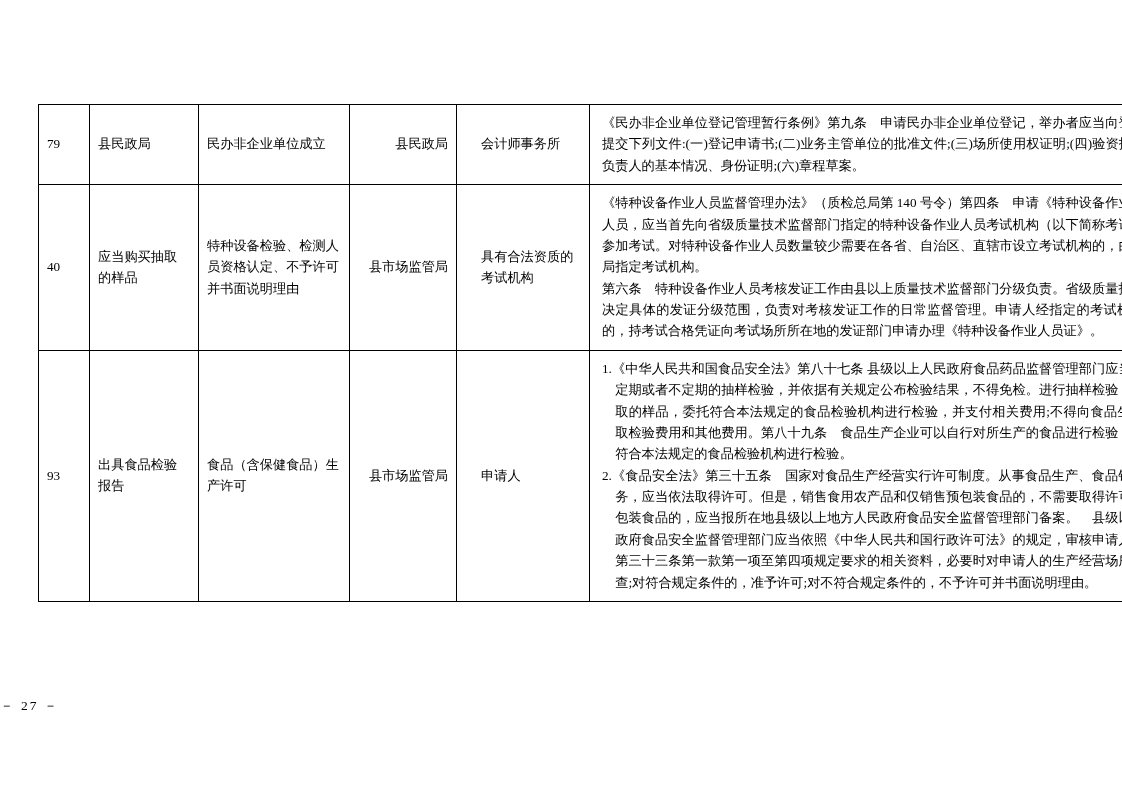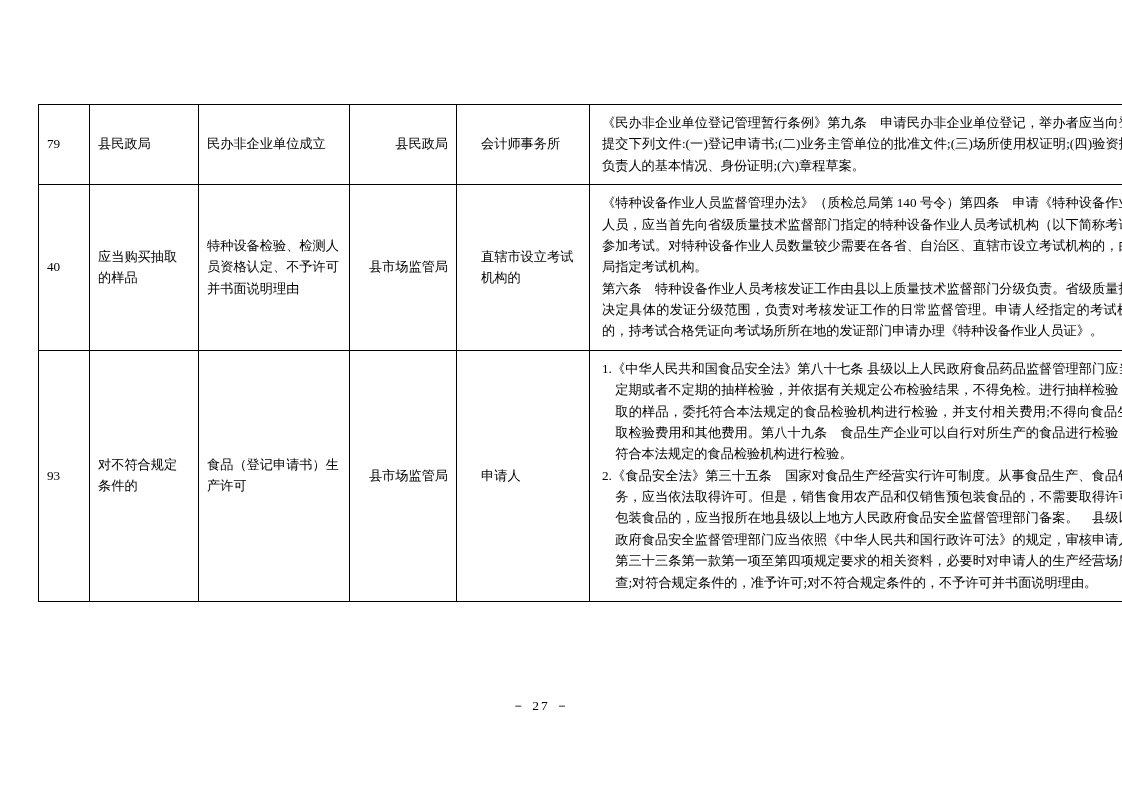--- a/index.html
+++ b/index.html
@@ -81,21 +81,21 @@
   }
   .indent1 {
     padding-left: 1.0em;
     text-indent: -1.0em;
   }
   .pagenum {
     position: absolute;
     left: 0;
     top: 697px;
     width: 1082px;
-    text-align: center;
+    text-align: left;
     font-size: 13.5px;
     letter-spacing: 2px;
     font-family: "Liberation Serif", "DejaVu Serif", serif;
   }
 </style>
 </head>
 <body>
 
 <div class="page">
 
@@ -109,30 +109,30 @@
         <td class="c-body">会计师事务所</td>
         <td class="c-text">
           <p class="para">《民办非企业单位登记管理暂行条例》第九条　申请民办非企业单位登记，举办者应当向登记管理机关提交下列文件:(一)登记申请书;(二)业务主管单位的批准文件;(三)场所使用权证明;(四)验资报告;(五)拟任负责人的基本情况、身份证明;(六)章程草案。</p>
         </td>
       </tr>
       <tr>
         <td class="c-num">40</td>
         <td class="c-item">应当购买抽取的样品</td>
         <td class="c-basis">特种设备检验、检测人员资格认定、不予许可并书面说明理由</td>
         <td class="c-dept">县市场监管局</td>
-        <td class="c-body">直辖市设立考试机构的</td>
+        <td class="c-body">具有合法资质的考试机构</td>
         <td class="c-text">
           <p class="para">《特种设备作业人员监督管理办法》（质检总局第 140 号令）第四条　申请《特种设备作业人员证》的人员，应当首先向省级质量技术监督部门指定的特种设备作业人员考试机构（以下简称考试机构）报名参加考试。对特种设备作业人员数量较少需要在各省、自治区、直辖市设立考试机构的，由国家质检总局指定考试机构。</p>
           <p class="para">第六条　特种设备作业人员考核发证工作由县以上质量技术监督部门分级负责。省级质量技术监督部门决定具体的发证分级范围，负责对考核发证工作的日常监督管理。申请人经指定的考试机构考试合格的，持考试合格凭证向考试场所所在地的发证部门申请办理《特种设备作业人员证》。</p>
         </td>
       </tr>
       <tr>
         <td class="c-num">93</td>
-        <td class="c-item">对不符合规定条件的</td>
-        <td class="c-basis">食品（登记申请书）生产许可</td>
+        <td class="c-item">出具食品检验报告</td>
+        <td class="c-basis">食品（含保健食品）生产许可</td>
         <td class="c-dept">县市场监管局</td>
         <td class="c-body">申请人</td>
         <td class="c-text">
           <p class="para indent1">1.《中华人民共和国食品安全法》第八十七条 县级以上人民政府食品药品监督管理部门应当对食品进行定期或者不定期的抽样检验，并依据有关规定公布检验结果，不得免检。进行抽样检验，应当购买抽取的样品，委托符合本法规定的食品检验机构进行检验，并支付相关费用;不得向食品生产经营者收取检验费用和其他费用。第八十九条　食品生产企业可以自行对所生产的食品进行检验，也可以委托符合本法规定的食品检验机构进行检验。</p>
           <p class="para indent1">2.《食品安全法》第三十五条　国家对食品生产经营实行许可制度。从事食品生产、食品销售、餐饮服务，应当依法取得许可。但是，销售食用农产品和仅销售预包装食品的，不需要取得许可。仅销售预包装食品的，应当报所在地县级以上地方人民政府食品安全监督管理部门备案。　县级以上地方人民政府食品安全监督管理部门应当依照《中华人民共和国行政许可法》的规定，审核申请人提交的本法第三十三条第一款第一项至第四项规定要求的相关资料，必要时对申请人的生产经营场所进行现场核查;对符合规定条件的，准予许可;对不符合规定条件的，不予许可并书面说明理由。</p>
         </td>
       </tr>
     </tbody>
   </table>
 

